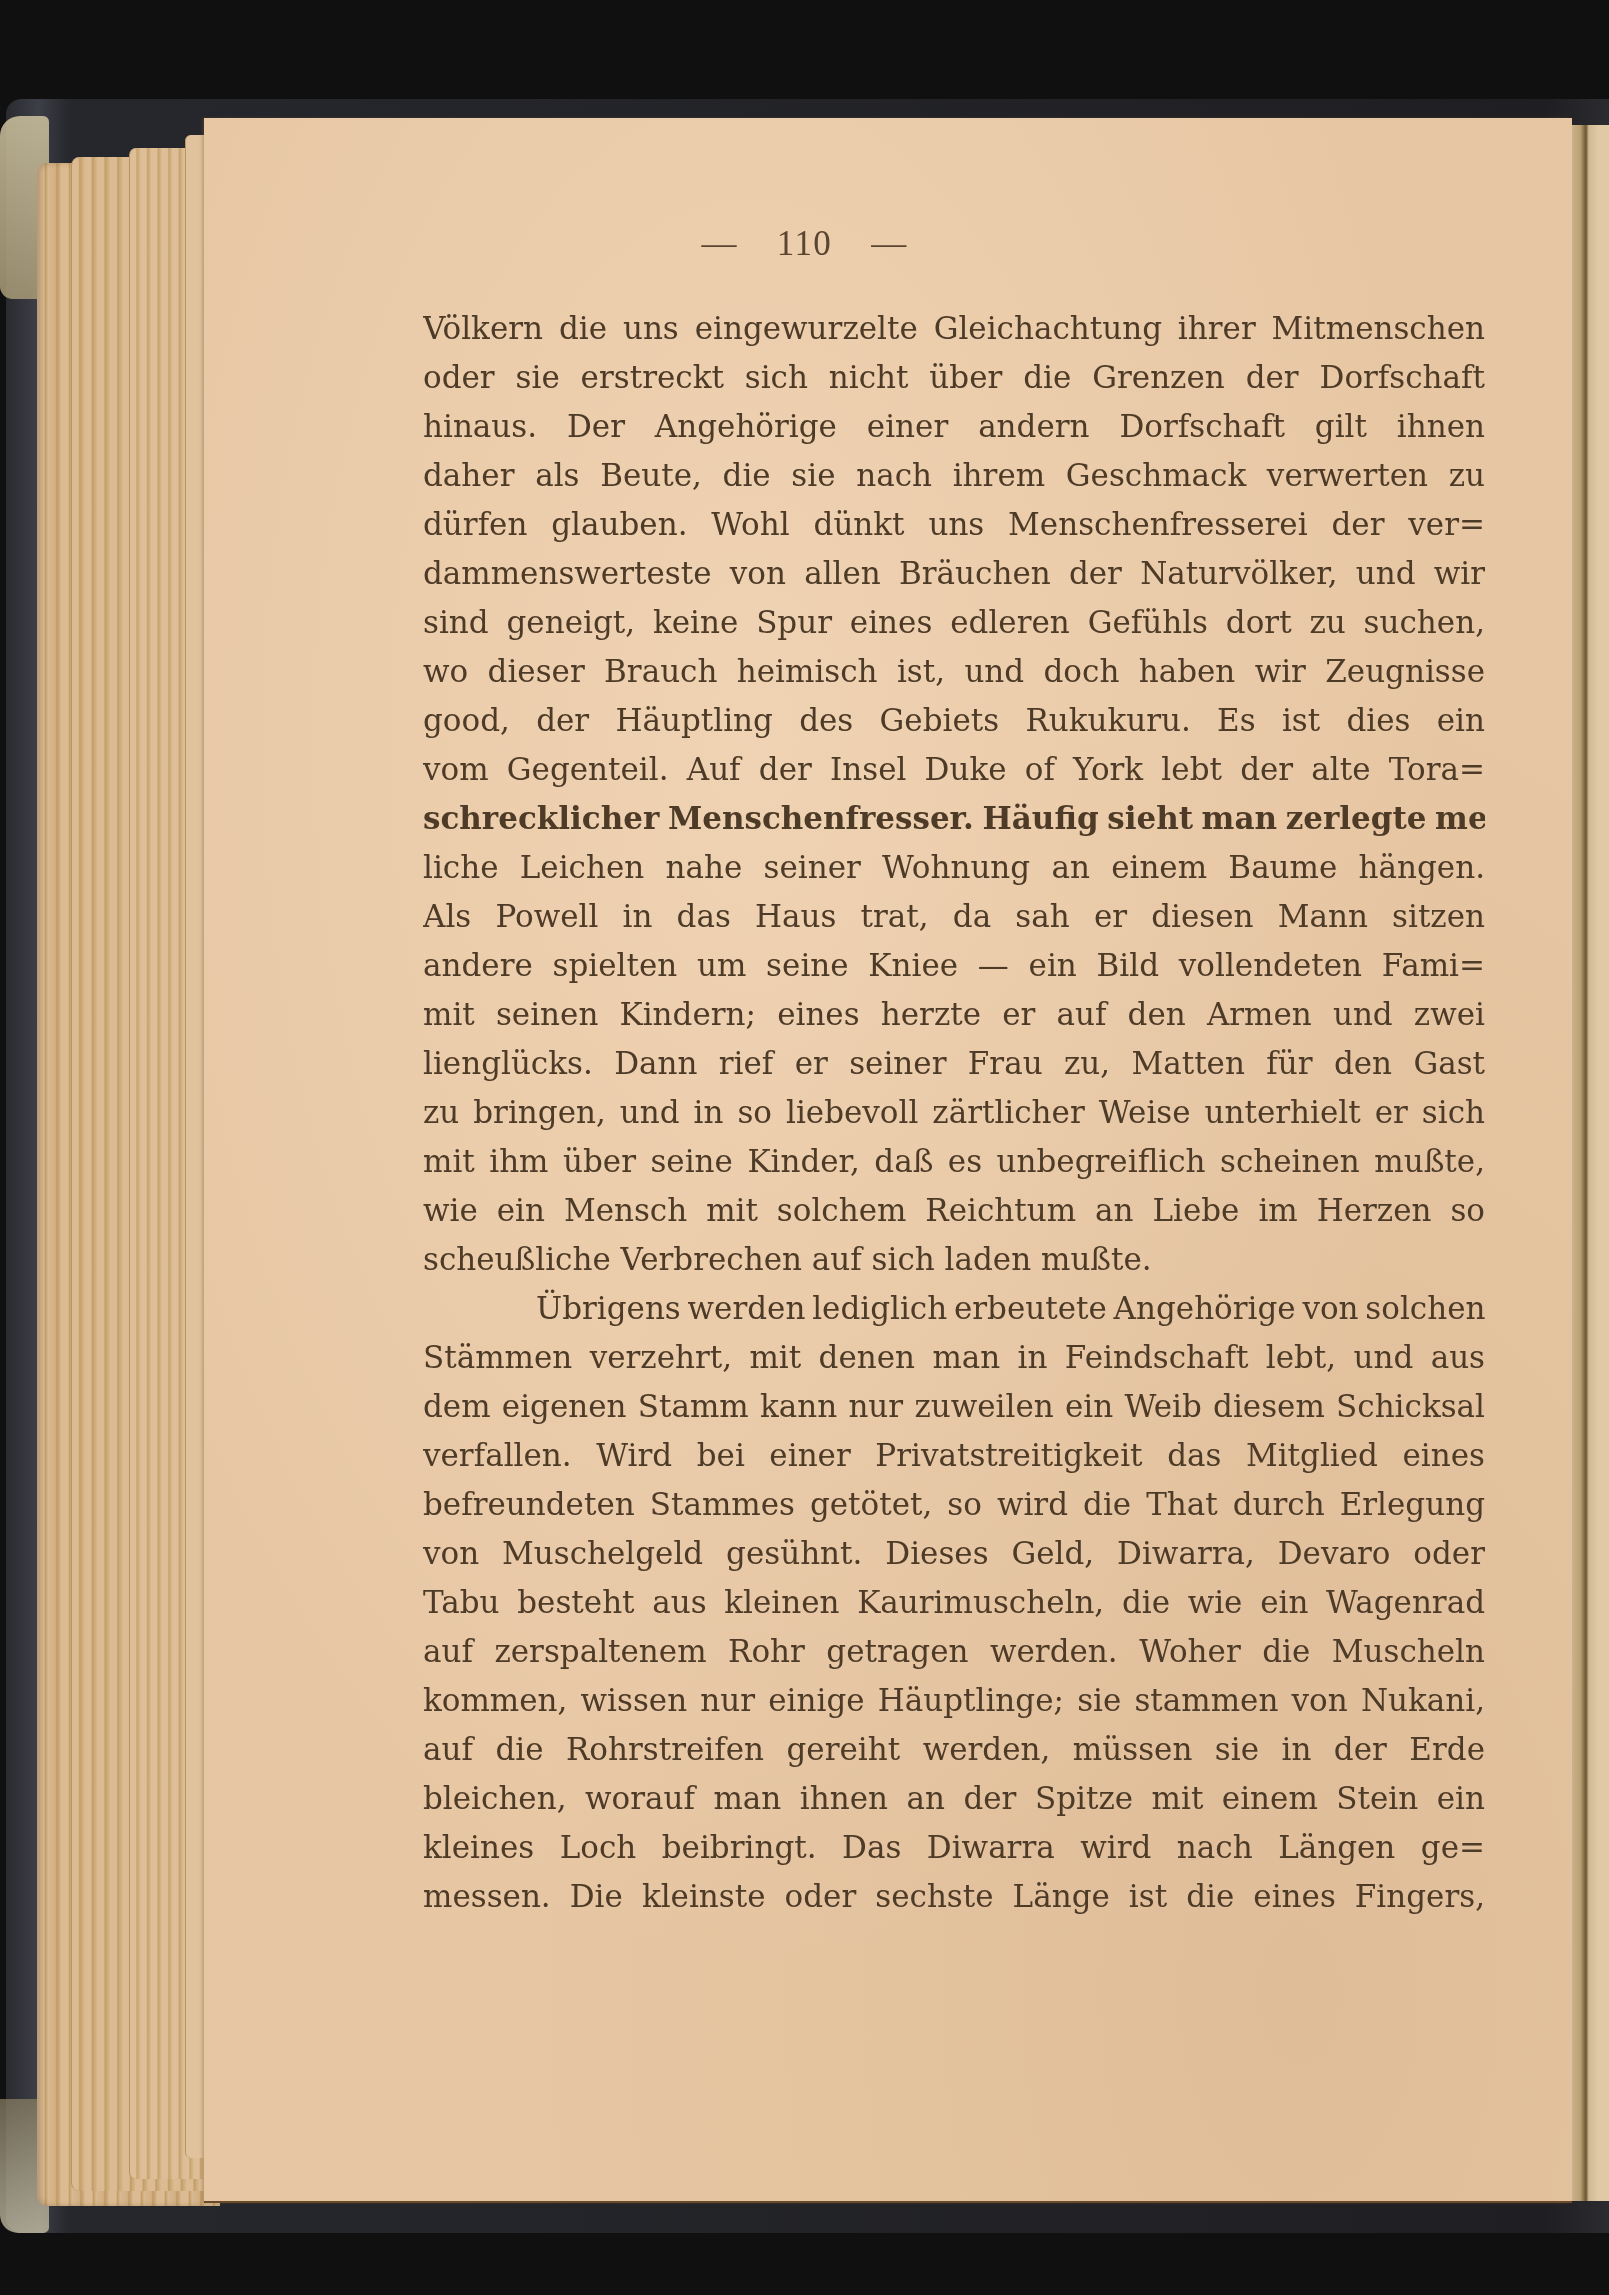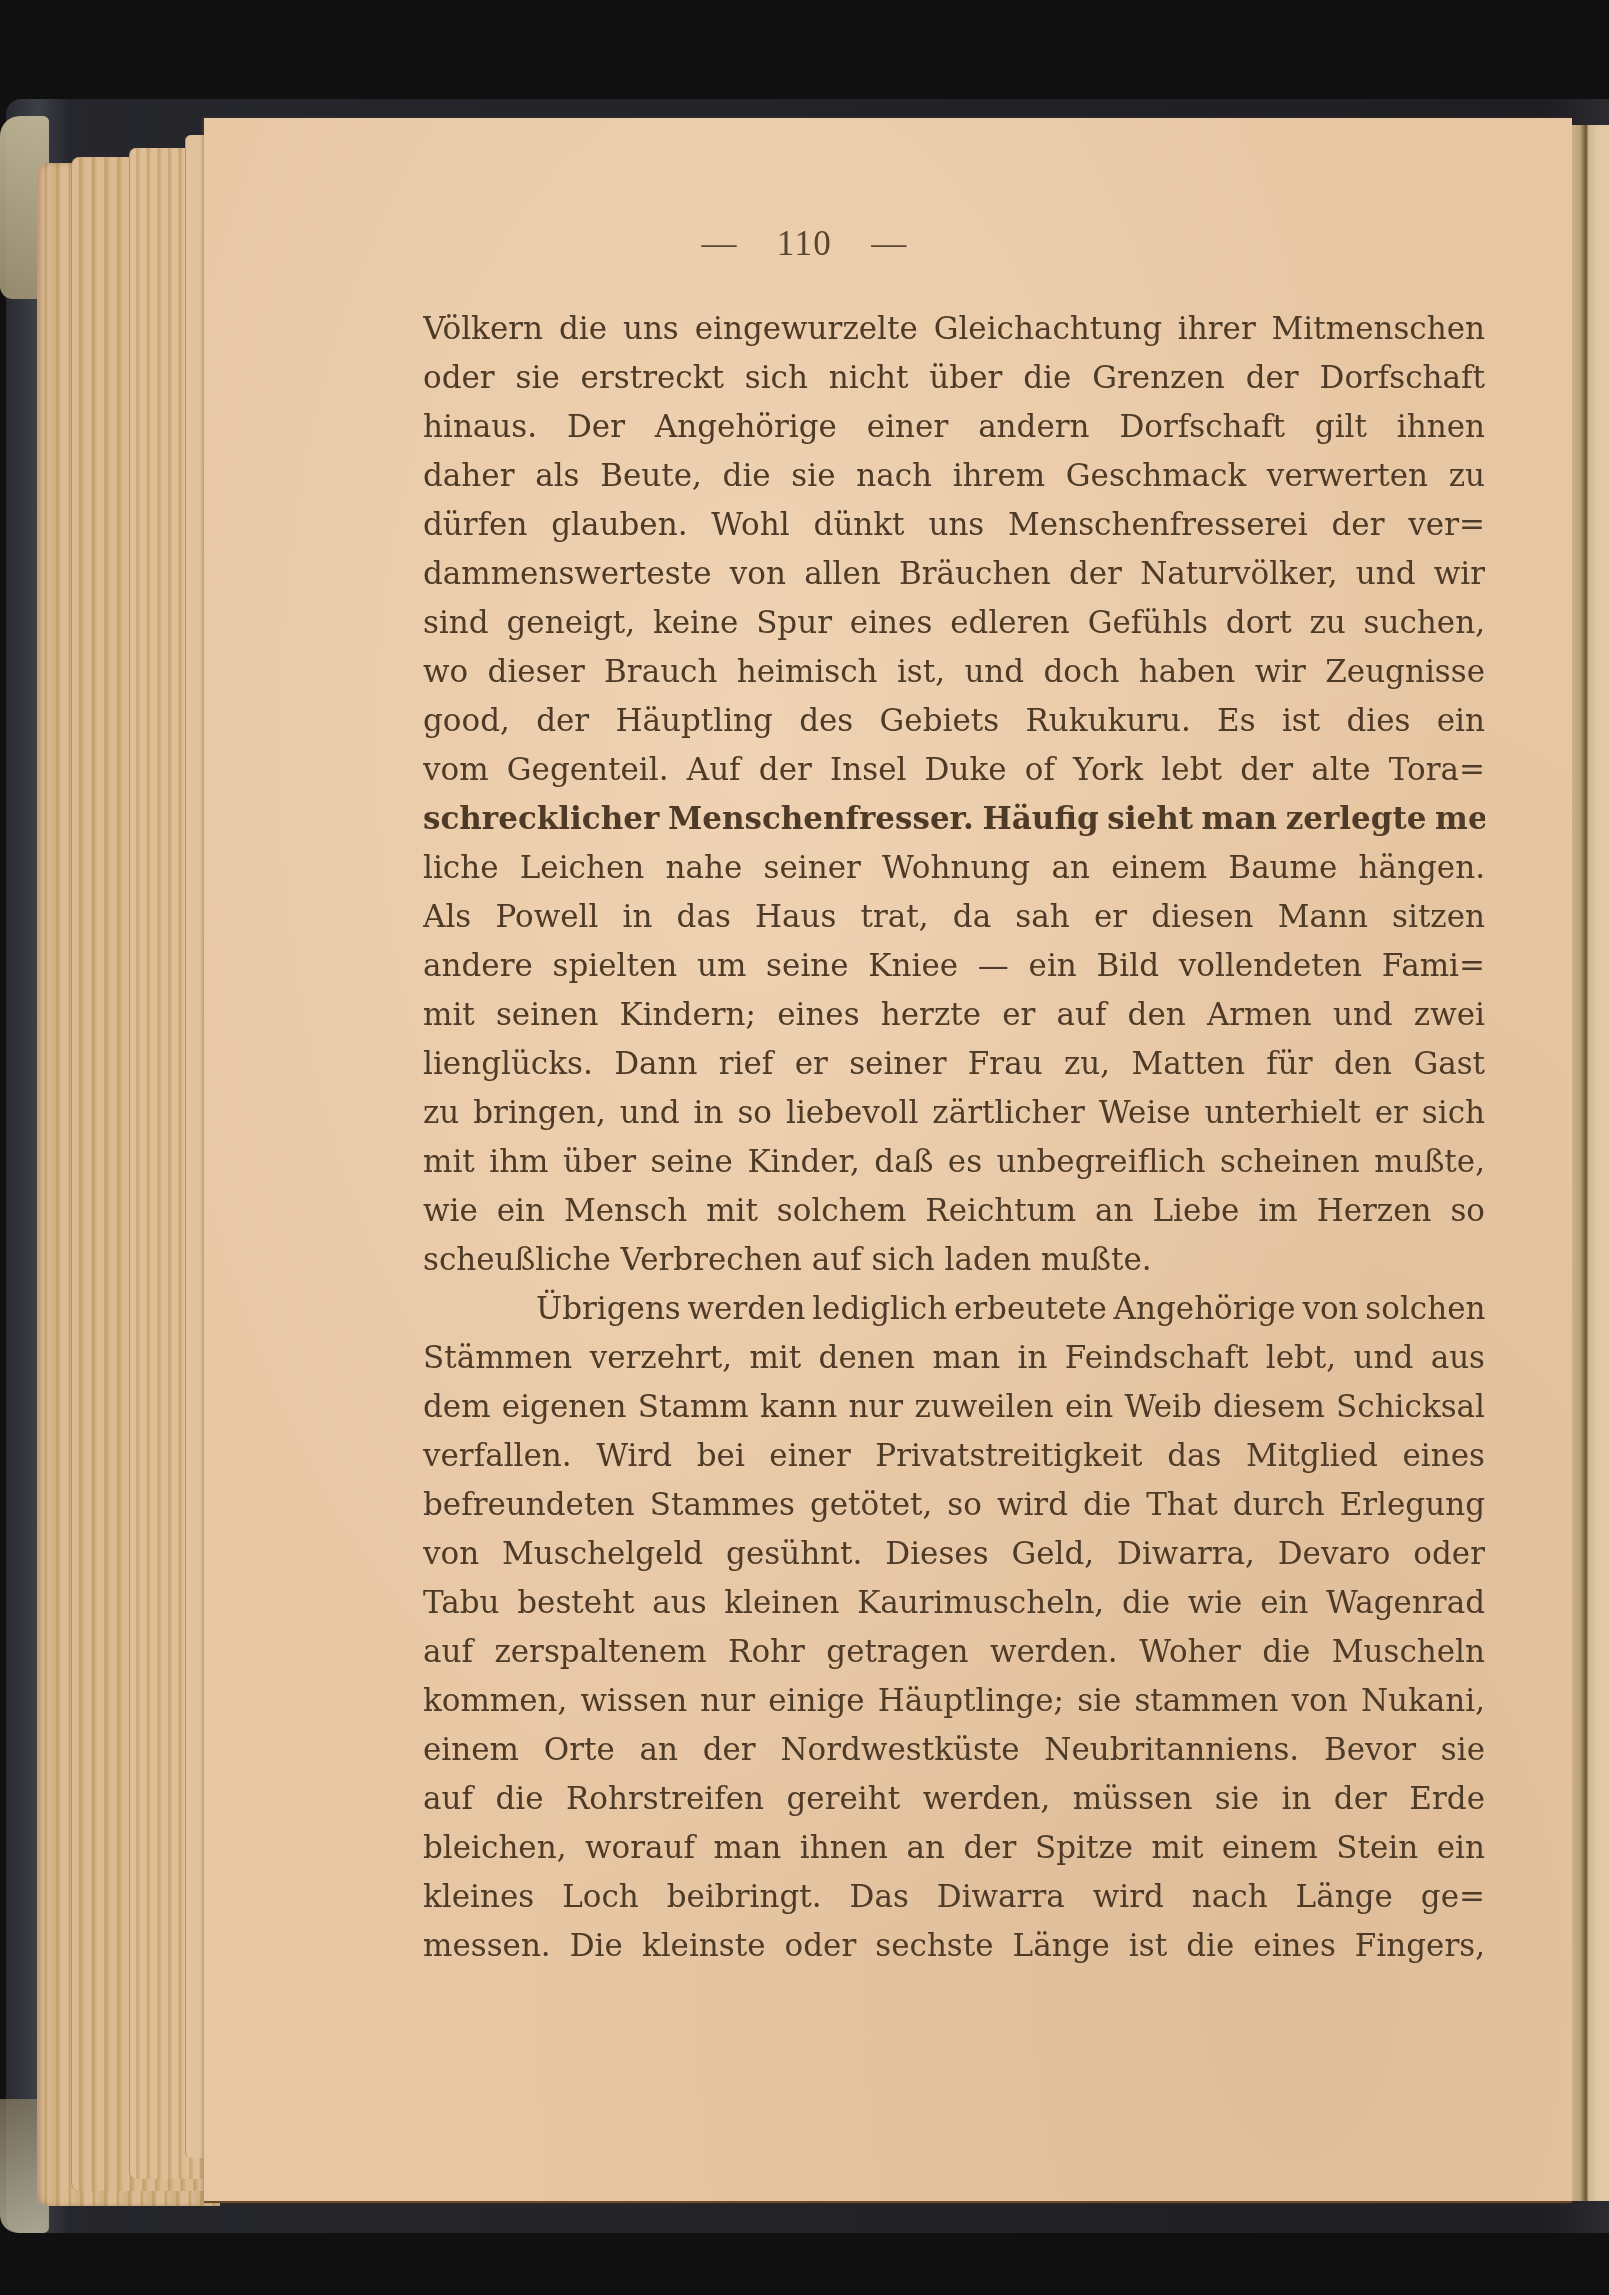--- a/index.html
+++ b/index.html
@@ -122,20 +122,19 @@
   <div>
     <div class="line indent" style="word-spacing: -3.1px;">Übrigens werden lediglich erbeutete Angehörige von solchen</div>
     <div class="line">Stämmen verzehrt, mit denen man in Feindschaft lebt, und aus</div>
     <div class="line">dem eigenen Stamm kann nur zuweilen ein Weib diesem Schicksal</div>
     <div class="line">verfallen. Wird bei einer Privatstreitigkeit das Mitglied eines</div>
     <div class="line">befreundeten Stammes getötet, so wird die That durch Erlegung</div>
     <div class="line">von Muschelgeld gesühnt. Dieses Geld, Diwarra, Devaro oder</div>
     <div class="line">Tabu besteht aus kleinen Kaurimuscheln, die wie ein Wagenrad</div>
     <div class="line">auf zerspaltenem Rohr getragen werden. Woher die Muscheln</div>
     <div class="line">kommen, wissen nur einige Häuptlinge; sie stammen von Nukani,</div>
-    <div class="line">einem Orte an der Nordwestküste Neubritanniens. Bevor sie</div>
     <div class="line">auf die Rohrstreifen gereiht werden, müssen sie in der Erde</div>
     <div class="line">bleichen, worauf man ihnen an der Spitze mit einem Stein ein</div>
-    <div class="line">kleines Loch beibringt. Das Diwarra wird nach Länge ge=</div>
+    <div class="line">kleines Loch beibringt. Das Diwarra wird nach Längen ge=</div>
     <div class="line">messen. Die kleinste oder sechste Länge ist die eines Fingers,</div>
   </div>
 </div>
 
 
 </body></html>

